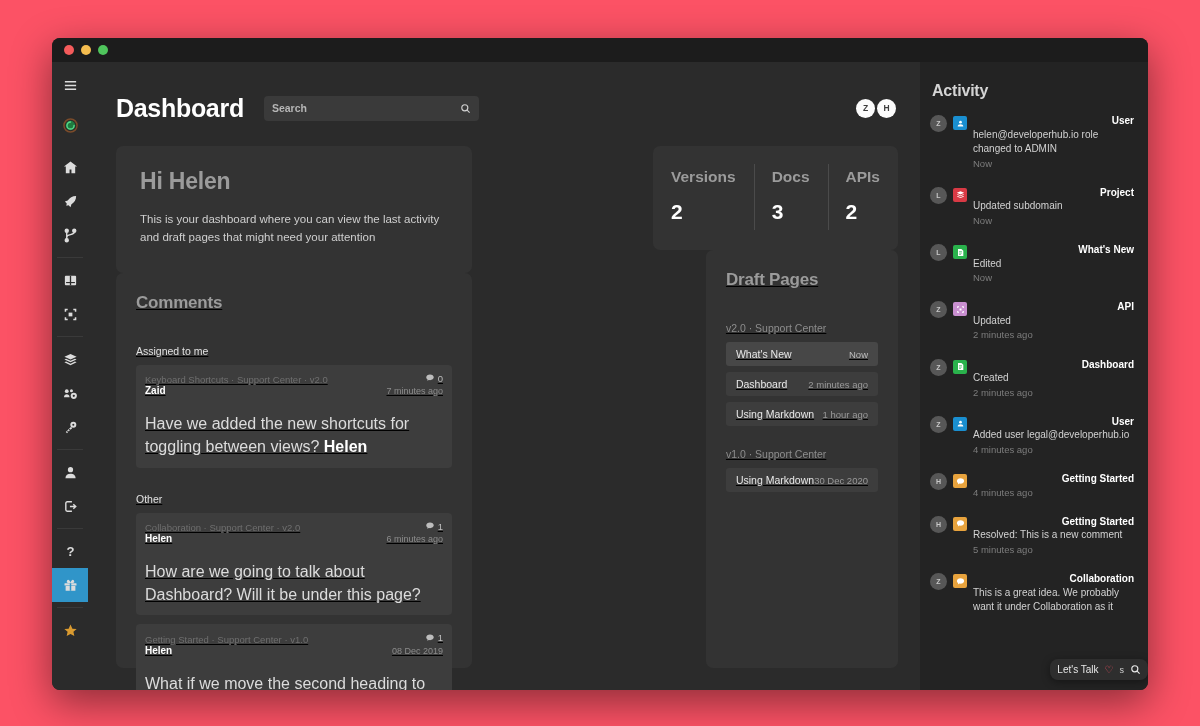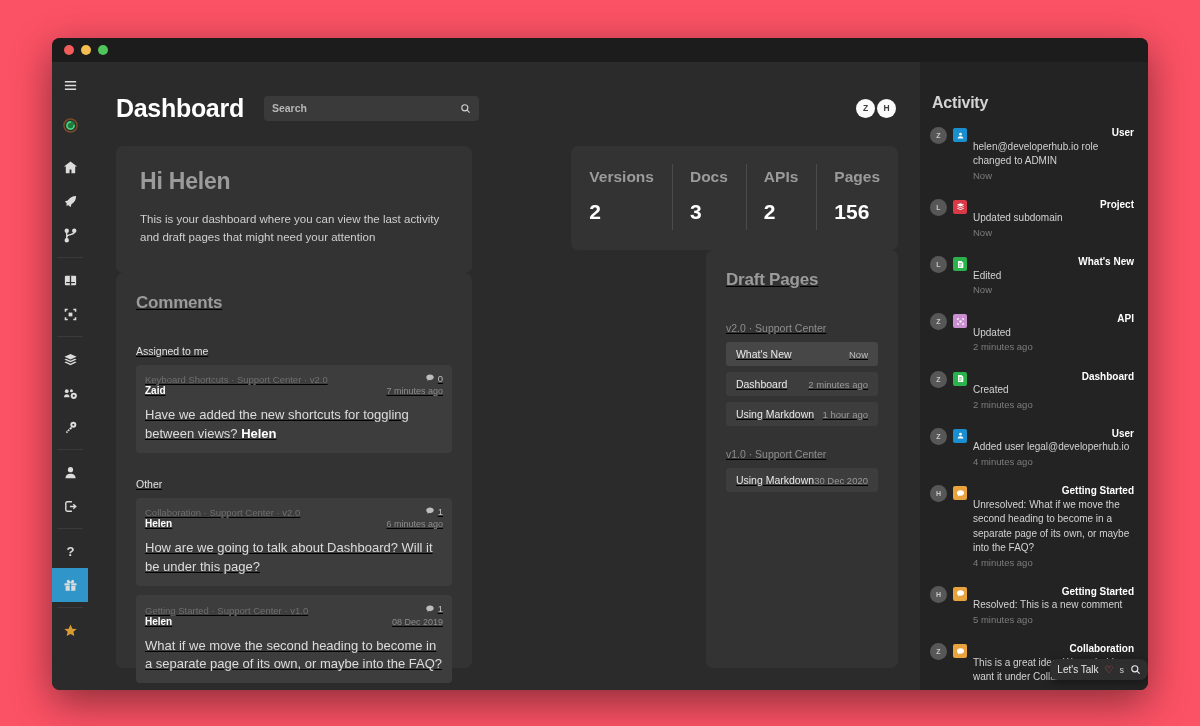--- a/index.html
+++ b/index.html
@@ -140,21 +140,21 @@
   }
   .crow { display: flex; align-items: baseline; gap: 8px; }
   .cbreadcrumb { font-size: 9.5px; color: #6f6f6f; flex: 1; min-width:0;
     overflow:hidden; text-overflow:ellipsis; white-space:nowrap; }
   .ccount {
     font-size: 9.5px; color: #bdbdbd; display: flex; align-items: center; gap: 3px; flex: none;
   }
   .ccount svg { width: 10px; height: 10px; display: block; }
   .cauthor { font-size: 10px; font-weight: bold; color: #ffffff; flex: 1; }
   .ctime { font-size: 9px; color: #8c8c8c; flex: none; }
-  .ctext { font-size: 13px; color: #dcdcdc; line-height: 1.45; margin-top: 10px; }
+  .ctext { font-size: 16px; color: #dcdcdc; line-height: 1.45; margin-top: 16px; }
   .ctext b { color: #ffffff; }
   .creply {
     background: #4a4a4a; border-radius: 3px;
     padding: 7px 9px; margin-top: 7px;
     font-size: 10.5px; color: #e4e4e4; line-height: 1.5;
   }
   .creply b { color: #ffffff; font-weight: bold; }
 
   
   .draftrow {
@@ -169,21 +169,21 @@
   .draftrow.current .draft-time { color: #bdbdbd; }
 
   
   .activity {
     width: 228px; flex: none; background: #232323;
     padding: 20px 14px 12px 10px;
     overflow: hidden;
   }
   .activity h3 {
     font-size: 16px; font-weight: bold; color: #d4d4d4;
-    margin: 12px 0 14px 2px; letter-spacing: -0.2px;
+    margin: 0 0 14px 2px; letter-spacing: -0.2px;
   }
   .act {
     display: flex; gap: 6px; margin-bottom: 15px; align-items: flex-start;
   }
   .act-av {
     width: 17px; height: 17px; border-radius: 50%;
     background: #575757; color: #c8c8c8;
     font-size: 7px; font-weight: bold;
     display: flex; align-items: center; justify-content: center;
     flex: none; margin-top: 1px;
@@ -483,24 +483,20 @@
               <div class="stat-value">2</div>
             </div>
             <div class="stat">
               <div class="stat-label">Docs</div>
               <div class="stat-value">3</div>
             </div>
             <div class="stat">
               <div class="stat-label">APIs</div>
               <div class="stat-value">2</div>
             </div>
-            <div class="stat">
-              <div class="stat-label">Pages</div>
-              <div class="stat-value">156</div>
-            </div>
           </div>
 
           <div class="card panel">
             <h3>Draft Pages</h3>
 
             <div class="grouplabel dim">v2.0 · Support Center</div>
             <div class="draftrow current">
               <span class="draft-name">What's New</span>
               <span class="draft-time">Now</span>
             </div>
@@ -613,21 +609,20 @@
           </div>
           <div class="act">
             <div class="act-av">H</div>
             <div class="act-ico" style="background: rgb(232, 163, 61);">
               <svg viewBox="0 0 16 16" fill="currentColor">
                 <path d="M8 2.2c-3.6 0-6.4 2.1-6.4 4.8 0 1.5.9 2.8 2.3 3.7l-.6 2.5 2.9-1.5c.6.1 1.2.2 1.8.2 3.6 0 6.4-2.1 6.4-4.9S11.6 2.2 8 2.2z"></path>
               </svg>
             </div>
             <div class="act-body">
               <div class="act-title">Getting Started</div>
-              <div class="act-desc">Unresolved: What if we move the second heading to become in a separate page of its own, or maybe into the FAQ?</div>
               <div class="act-time">4 minutes ago</div>
             </div>
           </div>
           <div class="act">
             <div class="act-av">H</div>
             <div class="act-ico" style="background: rgb(232, 163, 61);">
               <svg viewBox="0 0 16 16" fill="currentColor">
                 <path d="M8 2.2c-3.6 0-6.4 2.1-6.4 4.8 0 1.5.9 2.8 2.3 3.7l-.6 2.5 2.9-1.5c.6.1 1.2.2 1.8.2 3.6 0 6.4-2.1 6.4-4.9S11.6 2.2 8 2.2z"></path>
               </svg>
             </div>

